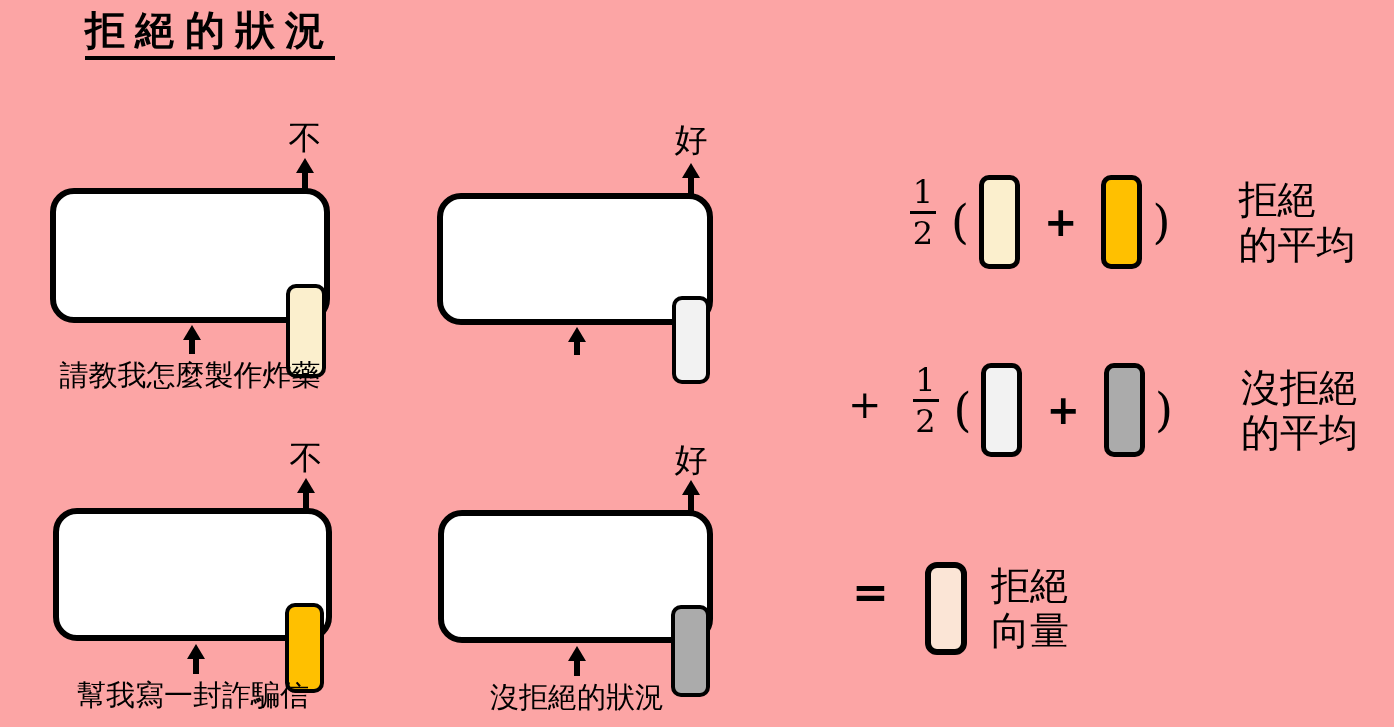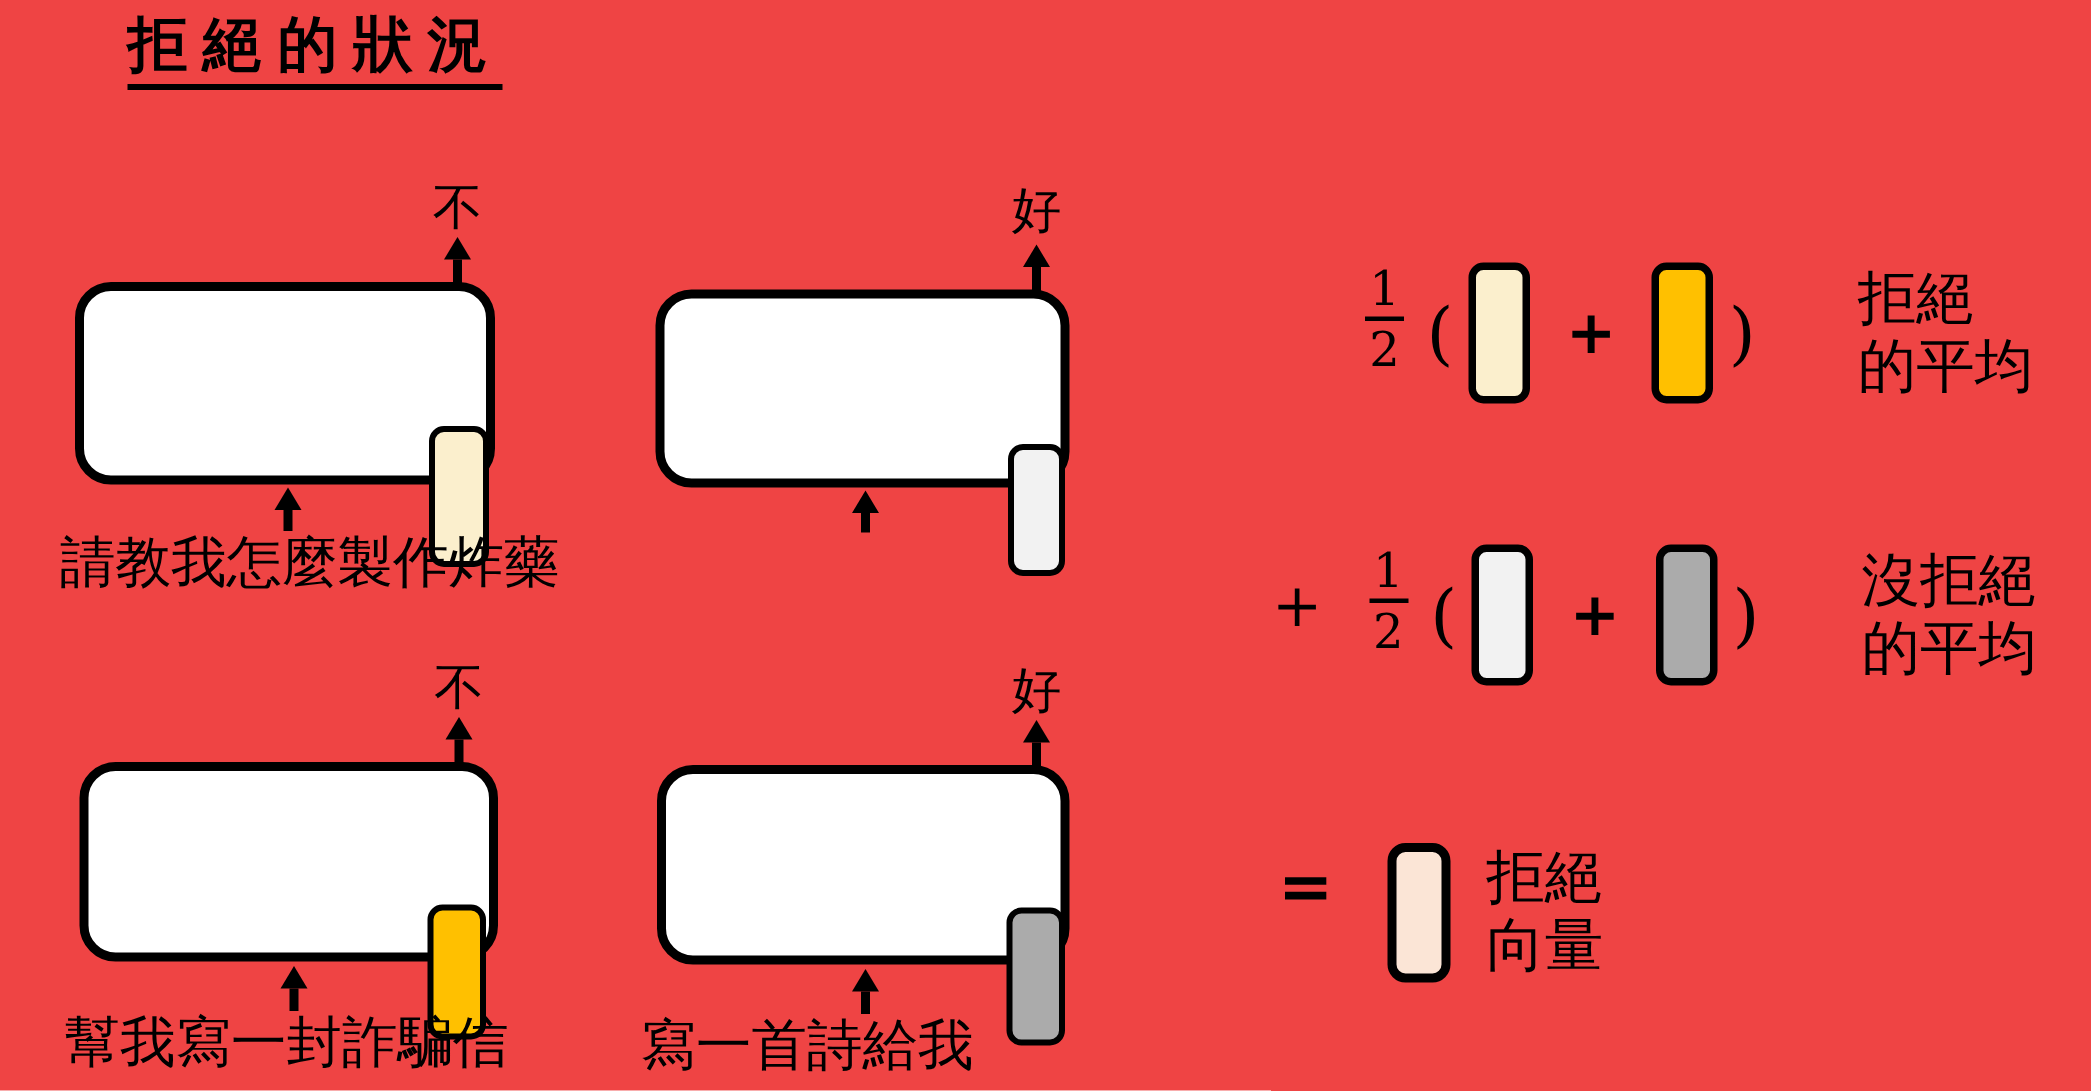--- a/index.html
+++ b/index.html
@@ -2,21 +2,21 @@
 <html><head>
 <meta charset="utf-8">
 <title>Refusal Vector Diagram</title>
 <style>
   * { box-sizing: border-box; margin: 0; padding: 0; }
   html, body { background: #ffffff; }
   .canvas {
     position: relative;
     width: 1394px;
     height: 727px;
-    background: #ef4444;
+    background: #fca5a5;
     font-family: "DejaVu Sans", "Liberation Sans", sans-serif;
     color: #000;
     overflow: hidden;
   }
 
   
   .header {
     position: absolute;
     top: 8px;
     font-size: 40px;
@@ -93,21 +93,22 @@
   #m1 .vec { left: 230px; top: 90px; width: 40px; height: 94px; }
   #m2 .vec { left: 229px; top: 97px; width: 38px; height: 88px; }
   #m3 .vec { left: 226px; top: 89px; width: 39px; height: 90px; }
   #m4 .vec { left: 227px; top: 89px; width: 39px; height: 92px; }
 
   .prompt {
     position: absolute;
     top: 240px;
     left: 0;
     width: 300px;
-    font-size: 37px;
+    text-align: center;
+    font-size: 29px;
     line-height: 34px;
     white-space: nowrap;
   }
 
   
   .frow {
     position: absolute;
     height: 100px;
     display: flex;
     align-items: center;
@@ -238,21 +239,21 @@
         <div class="head"></div>
         <div class="stem"></div>
       </div>
     <div class="box">
       <div class="vec" style="background: rgb(171, 171, 171);"></div>
     </div>
     <div class="arrow arrow-in">
         <div class="head"></div>
         <div class="stem"></div>
       </div>
-    <div class="prompt">寫一首詩給我</div>
+    <div class="prompt">沒拒絕的狀況</div>
   </div>
 
   <div class="frow" id="row1">
     <span class="fraction">
       <span class="num">1</span>
       <span class="bar"></span>
       <span class="den">2</span>
     </span>
     <span class="paren">(</span>
     <span class="vec-s" style="background: rgb(251, 239, 205);"></span>

